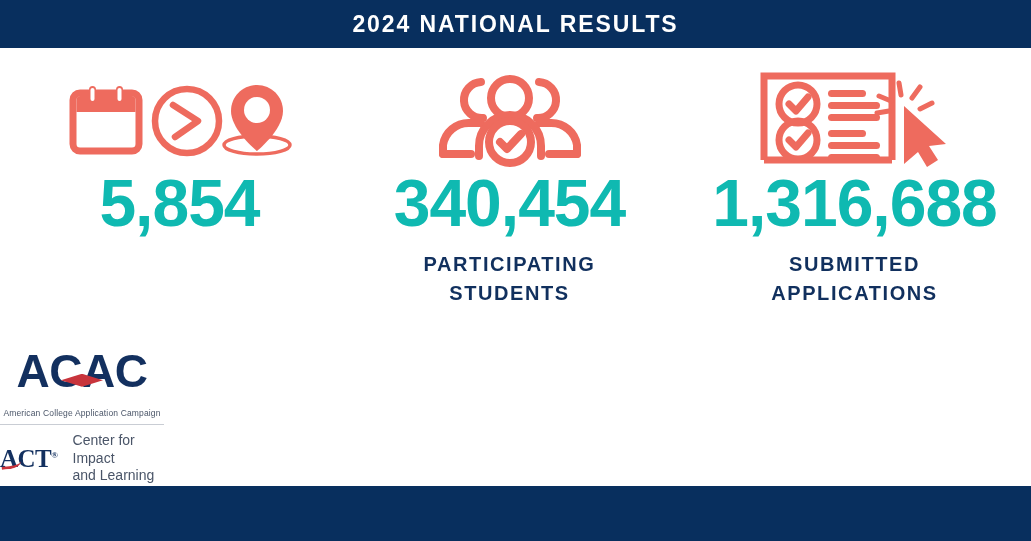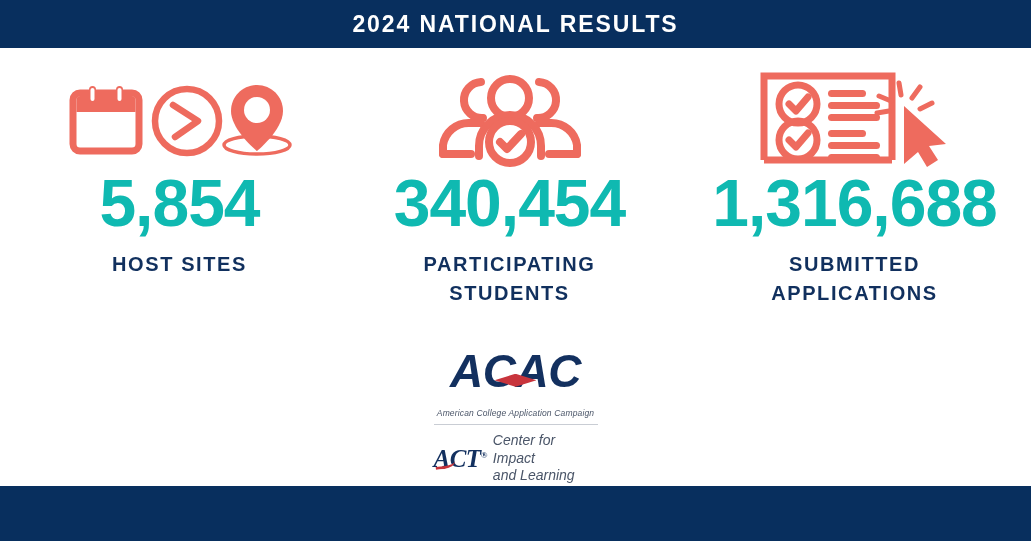--- a/index.html
+++ b/index.html
@@ -94,22 +94,21 @@
     white-space: pre-line;
   }
 
   
   .logo-block {
     position: absolute;
     left: 0;
     top: 300px;
     width: 1031px;
     display: flex;
-    justify-content: center;
-    font-style: italic;
+    justify-content: flex-start;
   }
   .logo-inner {
     width: 164px;
     display: flex;
     flex-direction: column;
     align-items: center;
   }
   .acac-wordmark {
     position: relative;
     font-family: "Liberation Sans", sans-serif;
@@ -139,21 +138,21 @@
   .logo-divider {
     margin-top: 6px;
     width: 164px;
     height: 1px;
     background: #C9CDD4;
   }
   .act-row {
     margin-top: 7px;
     display: flex;
     align-items: center;
-    gap: 6px;
+    gap: 15px;
   }
   .act-mark {
     position: relative;
     font-family: "Liberation Serif", serif;
     font-size: 25px;
     font-weight: bold;
     color: #13305F;
     line-height: 1;
     letter-spacing: -0.5px;
   }
@@ -223,21 +222,20 @@
             </g>
 
             <g>
               <ellipse cx="192" cy="72" rx="33" ry="9" fill="none" stroke="#EE6B5E" stroke-width="3.5"></ellipse>
               <path d="M192 12 c-14.5 0 -26 11.6 -26 26 c0 19 26 40 26 40 c0 0 26 -21 26 -40 c0 -14.4 -11.5 -26 -26 -26 z" fill="#EE6B5E"></path>
               <circle cx="192" cy="37" r="13" fill="#ffffff"></circle>
             </g>
           </svg>
         </div>
         <div class="stat-number num-lg">5,854</div>
-        <div class="stat-label">HOST SITES</div>
       </div>
 
       <div class="stat stat-students">
         <div class="icon-wrap">
           <svg width="150" height="100" viewBox="0 0 150 100" aria-hidden="true">
             <g>
 
               <path d="M46 14 a18 18 0 1 0 2 36" fill="none" stroke="#EE6B5E" stroke-width="8" stroke-linecap="round"></path>
 
               <path d="M104 14 a18 18 0 1 1 -2 36" fill="none" stroke="#EE6B5E" stroke-width="8" stroke-linecap="round"></path>

